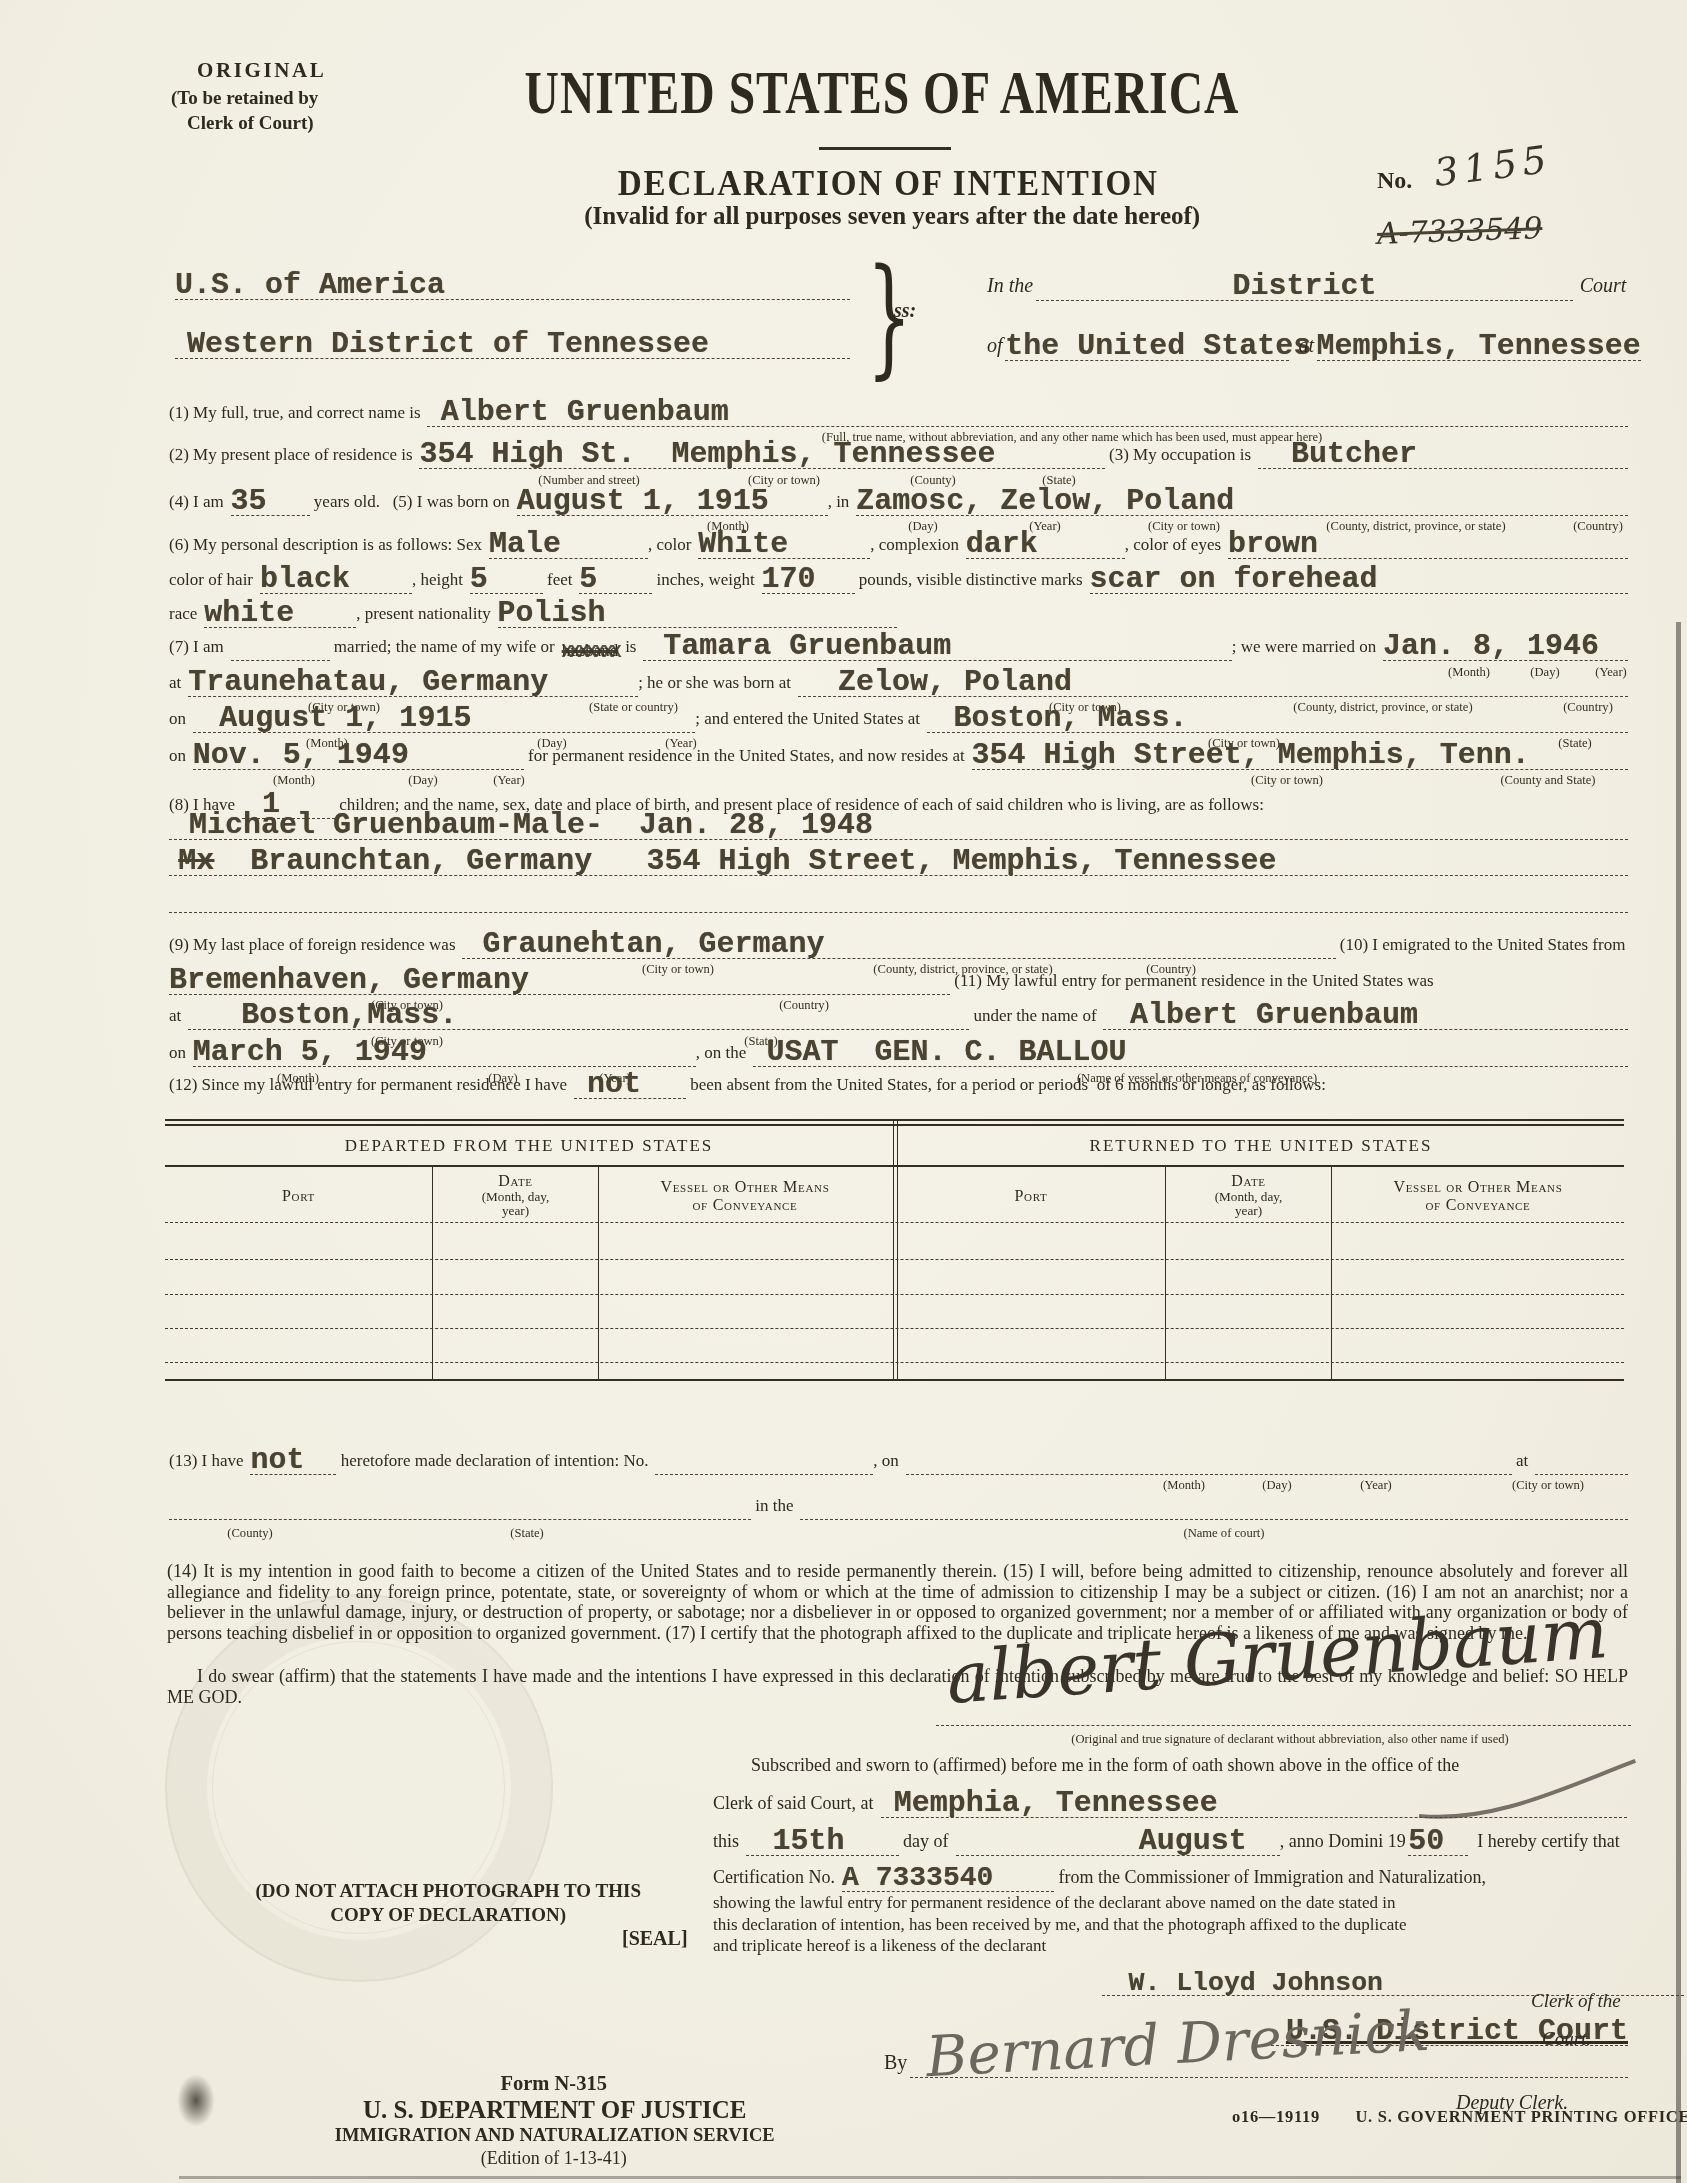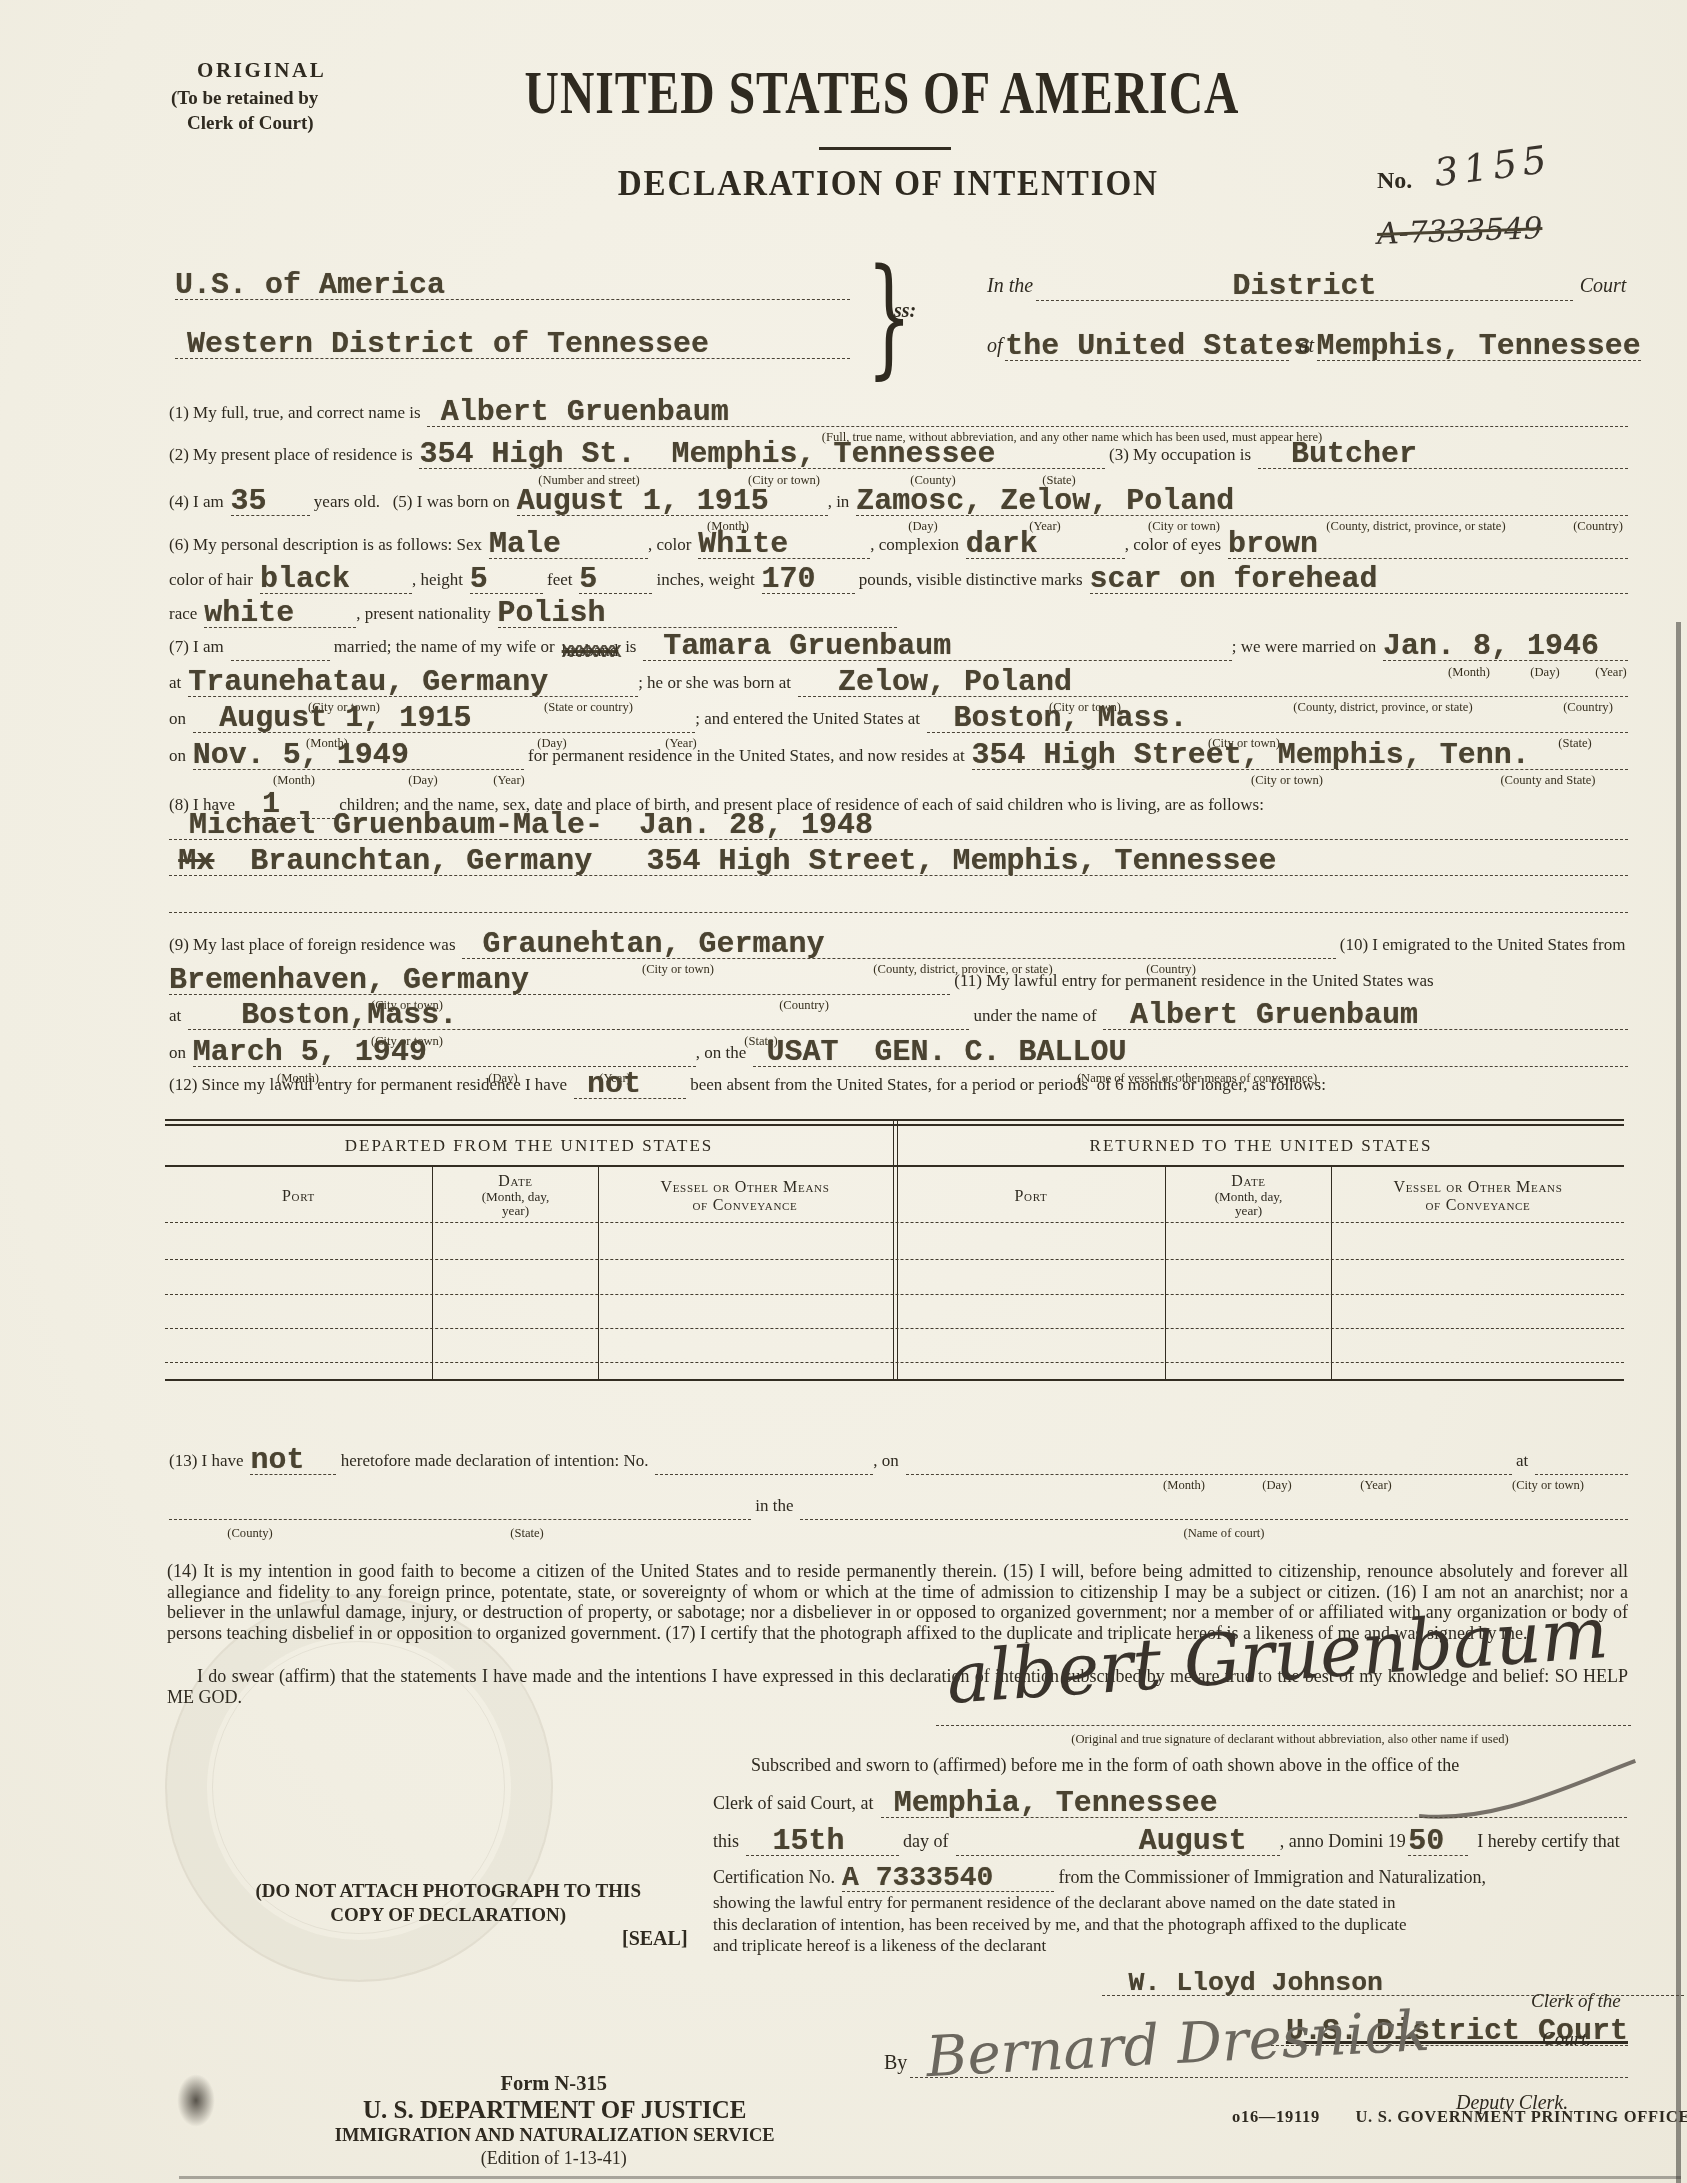--- a/index.html
+++ b/index.html
@@ -67,20 +67,23 @@
     <span class="p b" style="font-size:19px;">Clerk of Court)</span>
   </div>
 
   <div class="line center" style="left:337px;top:61px;width:1092px;transform:scaleX(.78);">
     <span class="p b" style="font-size:61px;line-height:1.05;letter-spacing:1.3px;">UNITED STATES OF AMERICA</span>
   </div>
   <div class="deco" style="left:819px;top:147px;width:132px;height:3.3px;background:#332d22;"></div>
   <div class="line center" style="left:625px;top:163px;width:529px;transform:scaleX(.92);">
     <span class="p b" style="font-size:36px;letter-spacing:2px;">DECLARATION OF INTENTION</span>
   </div>
+  <div class="line center" style="left:566px;top:202px;width:655px;">
+    <span class="p b" style="font-size:25px;">(Invalid for all purposes seven years after the date hereof)</span>
+  </div>
 
   <div class="line" style="left:1377px;top:167px;">
     <span class="p b" style="font-size:24px;">No.</span>
   </div>
   <div class="line" style="left:1434px;top:144px;transform:rotate(-7deg);">
     <span class="hand" style="font-size:38px;letter-spacing:5.3px;">3155</span>
   </div>
   <div class="line" style="left:1377px;top:213px;transform:rotate(-2deg);">
     <span class="hand strike" style="font-size:30px;">A-7333549</span>
   </div>
@@ -235,21 +238,21 @@
     <span class="p">at </span>
     <span class="seg" style="width:450px;">
         <span class="t">Traunehatau, Germany</span>
       </span>
     <span class="p">; he or she was born at </span>
     <span class="seg fill" style="padding-left:40px;">
         <span class="t">Zelow, Poland</span>
       </span>
   </div>
   <span class="sub" style="left:344px;top:701px;">(City or town)</span>
-  <span class="sub" style="left:572px;top:701px;padding-left:33px;">(State or country)</span>
+  <span class="sub" style="left:617px;top:701px;padding-left:33px;">(State or country)</span>
   <span class="sub" style="left:1085px;top:701px;">(City or town)</span>
   <span class="sub" style="left:1383px;top:701px;">(County, district, province, or state)</span>
   <span class="sub" style="left:1588px;top:701px;">(Country)</span>
 
   <div class="line" style="left:169px;top:703px;width:1459px;">
     <span class="p">on </span>
     <span class="seg" style="width:476px;padding-left:26.5px;">
         <span class="t">August 1, 1915</span>
       </span>
     <span class="p">; and entered the United States at </span>

